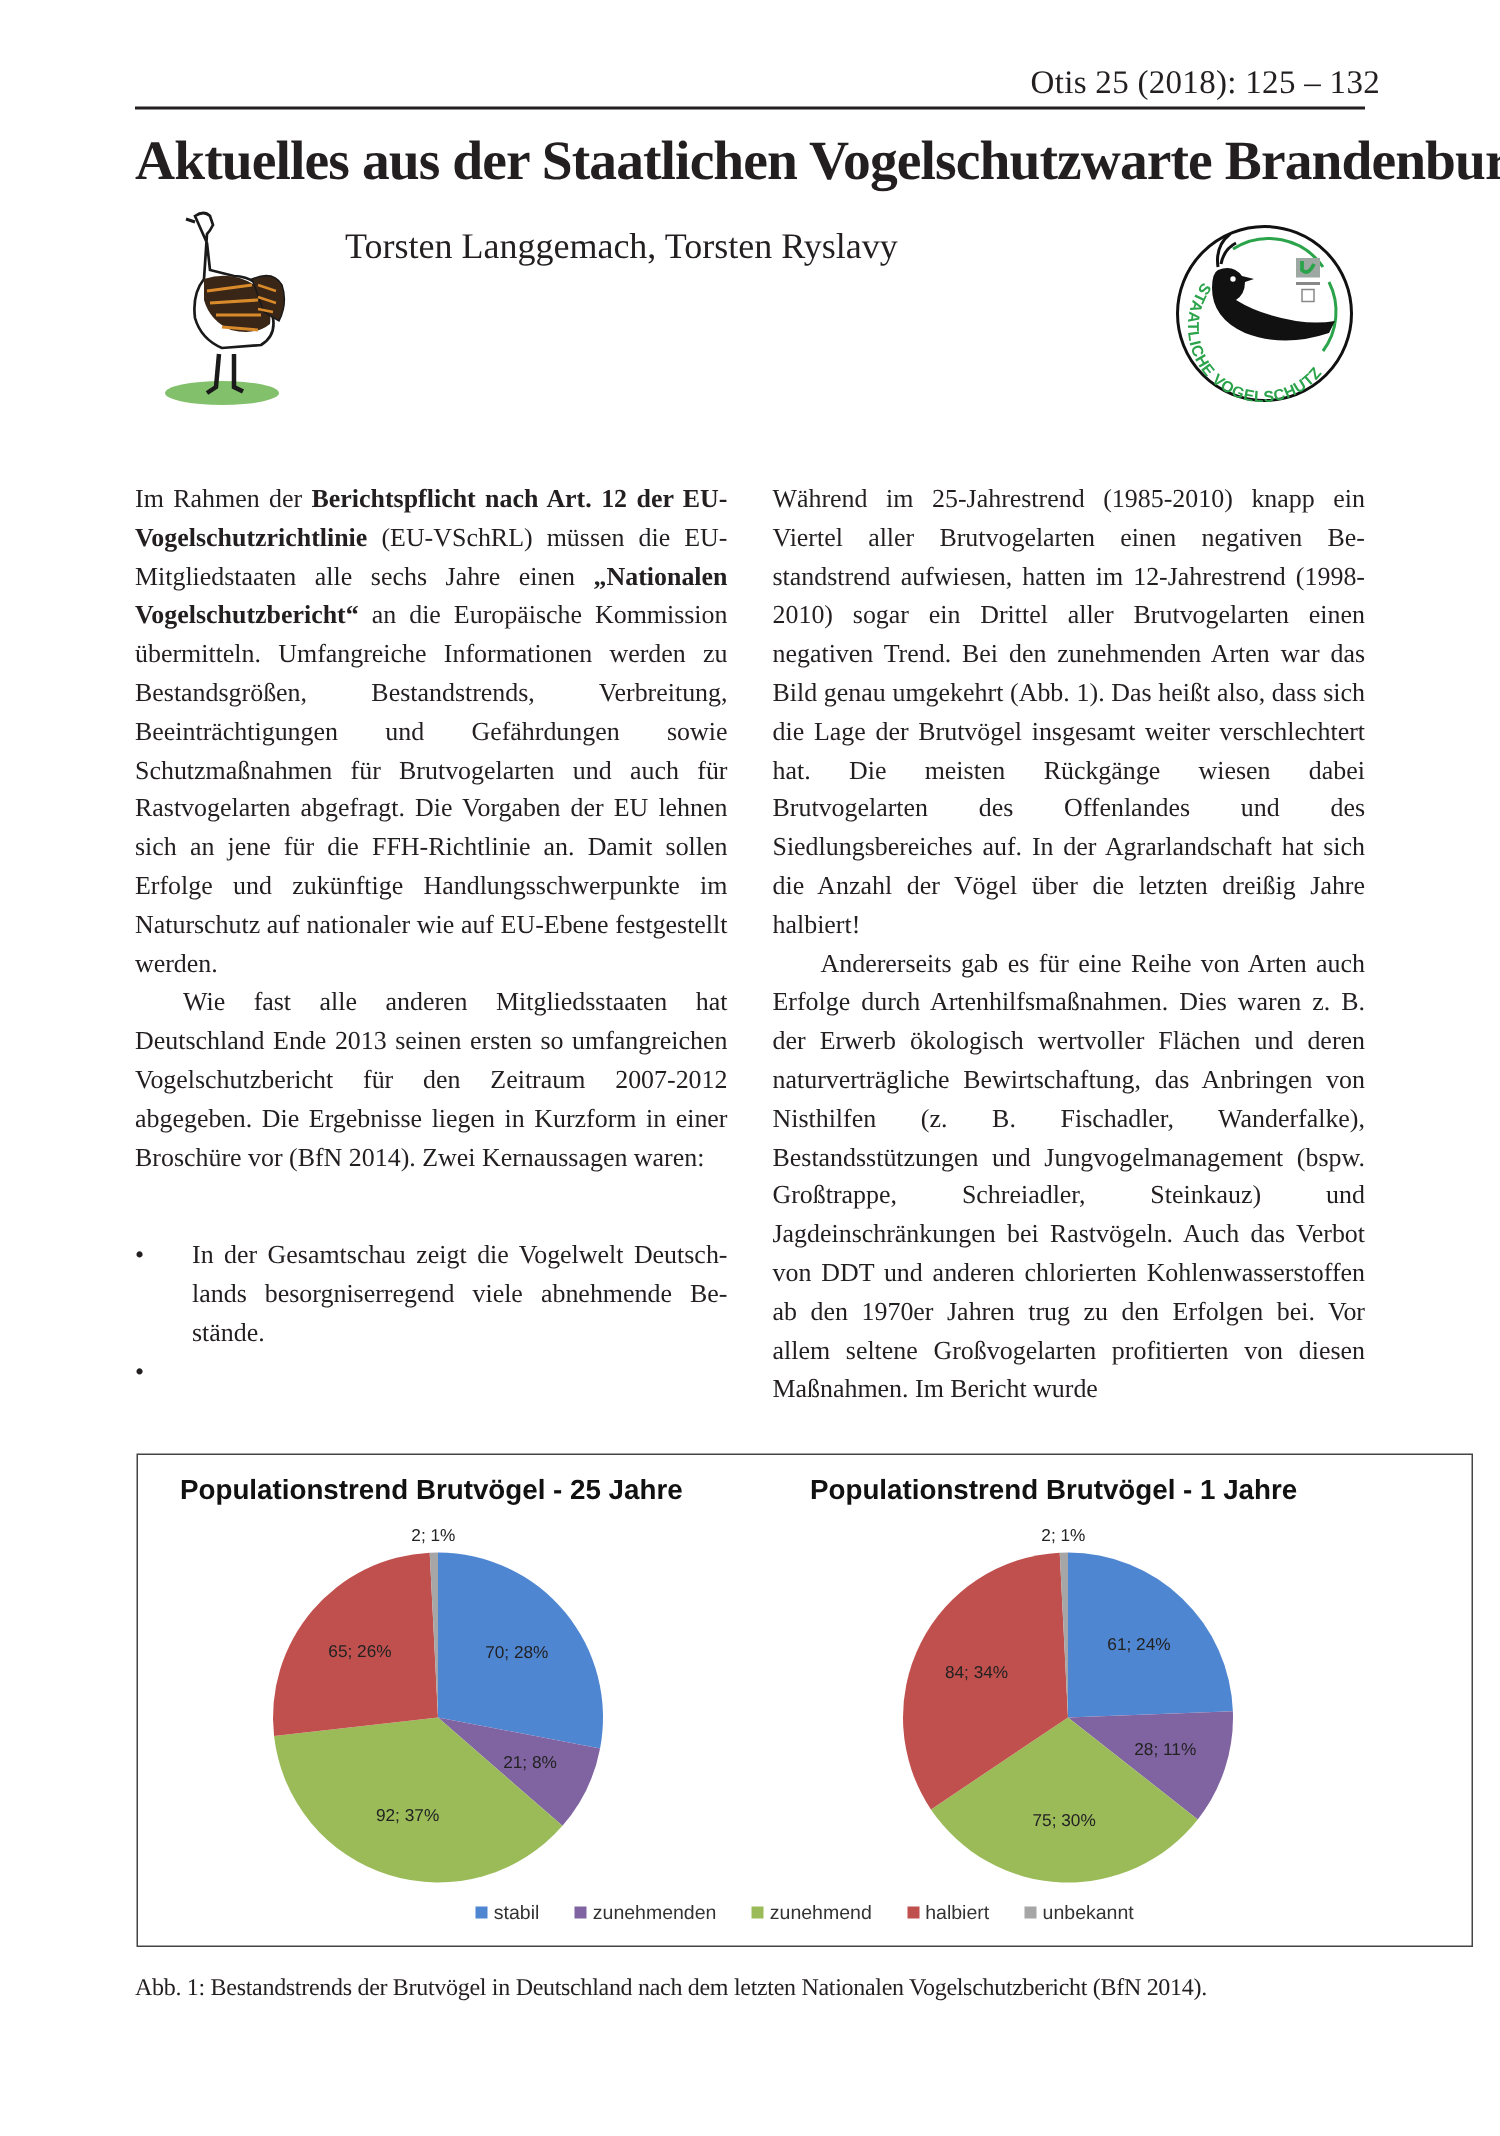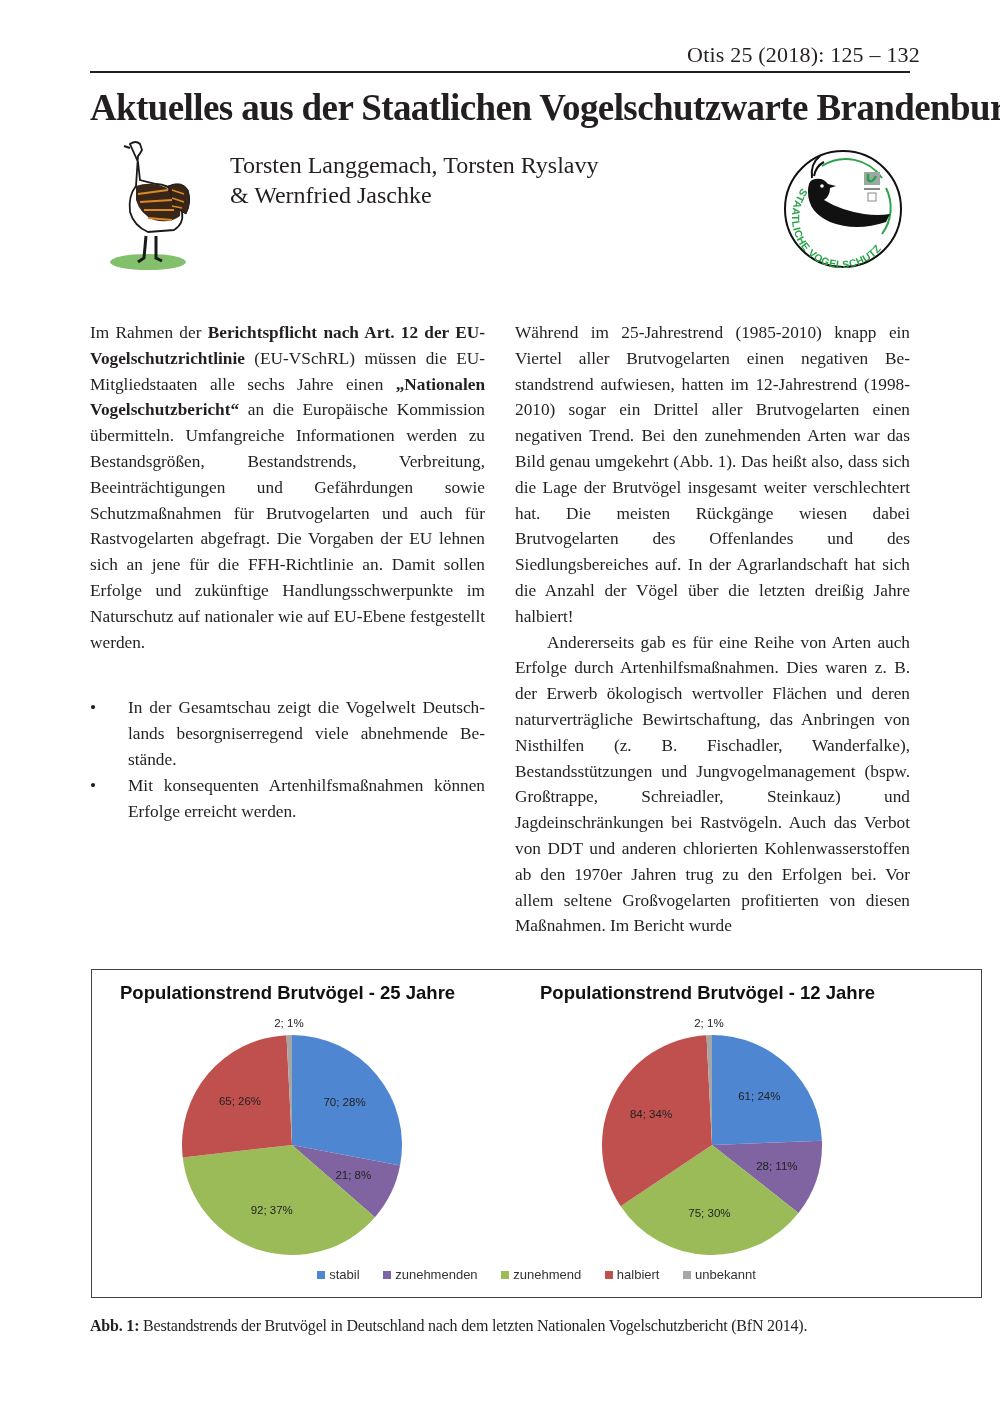--- a/index.html
+++ b/index.html
@@ -32,21 +32,21 @@
   .chart-title.c2 { left: 448px; }
   .pie-svg { position: absolute; top: 40px; width: 260px; height: 250px; }
   .pie-svg.p1 { left: 70px; }
   .pie-svg.p2 { left: 490px; }
   .pie-label { font-family: "Liberation Sans", "DejaVu Sans", sans-serif; font-size: 11.5px; fill: #222; }
   .legend { position: absolute; top: 297px; left: 0; width: 100%; text-align: center; font-size: 13px; color: #333; }
   .legend-item { display: inline-block; margin: 0 10px; }
   .legend-swatch { display: inline-block; width: 8px; height: 8px; margin-right: 4px; vertical-align: 0px; }
 
   .caption { position: absolute; top: 1317px; left: 90px; width: 820px; font-size: 16px; letter-spacing: -0.2px; white-space: nowrap; }
-  .caption b { font-weight: bold; }
+  .caption b { font-weight: normal; }
 </style>
 </head>
 <body>
 
 <div class="journal-ref serif">Otis 25 (2018): 125 – 132</div>
 <div class="header-rule"></div>
 <h1 class="article-title serif" style="margin:0">Aktuelles aus der Staatlichen Vogelschutzwarte Brandenburg</h1>
 
 <svg class="bird-logo" viewBox="0 0 90 135">
   <ellipse cx="40" cy="124" rx="38" ry="8" fill="#6cb552" opacity="0.85"></ellipse>
@@ -54,21 +54,20 @@
   <path d="M28 48 q18 -6 34 4 q12 10 10 26 q-10 8 -26 4 q-14 -6 -18 -20 z" fill="#3a2616"></path>
   <path d="M30 56 l30 -4 M32 64 l32 -2 M36 72 l30 0 M40 80 l24 2" stroke="#d98a2b" stroke-width="2"></path>
   <path d="M60 48 q14 -6 20 4 q4 12 -2 24 l-10 -6 z" fill="#3a2616" stroke="#1a1a1a" stroke-width="1"></path>
   <path d="M64 52 l12 4 M64 60 l12 4 M64 68 l10 2" stroke="#d98a2b" stroke-width="1.6"></path>
   <path d="M16 8 l6 2" stroke="#1a1a1a" stroke-width="2"></path>
   <path d="M38 98 l-2 22 l-6 4 M48 98 l0 22 l6 3" stroke="#1a1a1a" stroke-width="3" fill="none"></path>
 </svg>
 
 <div class="authors serif">
   <div>Torsten Langgemach, Torsten Ryslavy</div>
-  <div>&amp; Wernfried Jaschke</div>
 </div>
 
 <svg class="vsw-logo" viewBox="0 0 122 122">
   <defs>
     <path id="ringArc" d="M 20 40 A 48 48 0 0 0 100 100"></path>
   </defs>
   <circle cx="61" cy="61" r="58" fill="#fff" stroke="#111" stroke-width="2"></circle>
   <path d="M 40 18 A 44 44 0 0 1 100 30" stroke="#2aa34a" stroke-width="2" fill="none"></path>
   <path d="M 104 40 A 44 44 0 0 1 100 86" stroke="#2aa34a" stroke-width="2" fill="none"></path>
   <text font-family="Liberation Sans, sans-serif" font-size="10.5" font-weight="bold" fill="#2aa34a" letter-spacing="0.4">
@@ -78,34 +77,35 @@
   <path d="M30 32 q10 -4 16 4 l8 2 l-6 2 q0 8 -6 12 q16 10 40 14 q14 2 26 0 l-4 8 q-30 10 -56 0 q-22 -10 -22 -30 q0 -10 4 -12 z" fill="#111"></path>
   <circle cx="40" cy="38" r="1.8" fill="#fff"></circle>
   <rect x="82" y="24" width="16" height="13" fill="#9ea8a2"></rect>
   <path d="M86 26 l0 6 q4 4 8 -4" stroke="#2aa34a" stroke-width="2.5" fill="none"></path>
   <rect x="82" y="40" width="16" height="2" fill="#888"></rect>
   <rect x="86" y="45" width="8" height="8" fill="none" stroke="#888" stroke-width="1"></rect>
 </svg>
 
 <div class="col col-left serif">
   <p><span>Im Rahmen der </span><b>Berichtspflicht nach Art. 12 der EU-Vogelschutzrichtlinie</b><span> (EU-VSchRL) müssen die EU-Mitgliedstaaten alle sechs Jahre einen </span><b>„Na­tionalen Vogelschutzbericht“</b><span> an die Europäische Kommission übermitteln. Umfangreiche Informa­tionen werden zu Bestandsgrößen, Bestandstrends, Verbreitung, Beeinträchtigungen und Gefährdungen sowie Schutzmaßnahmen für Brutvogelarten und auch für Rastvogelarten abgefragt. Die Vorgaben der EU lehnen sich an jene für die FFH-Richtlinie an. Damit sollen Erfolge und zukünftige Handlungs­schwerpunkte im Naturschutz auf nationaler wie auf EU-Ebene festgestellt werden.</span></p>
+  <p class="indent">Wie fast alle anderen Mitgliedsstaaten hat Deutschland Ende 2013 seinen ersten so umfangrei­chen Vogelschutzbericht für den Zeitraum 2007-2012 abgegeben. Die Ergebnisse liegen in Kurzform in einer Broschüre vor (BfN 2014). Zwei Kernaussagen waren:</p>
   <ul class="bullets">
     <li><span class="dot">•</span><span>In der Gesamtschau zeigt die Vogelwelt Deutsch­lands besorgniserregend viele abnehmende Be­stände.</span></li>
-    <li><span class="dot">•</span><span>Mit konsequenten Artenhilfsmaßnahmen kön­nen Erfolge erreicht werden.</span></li>
+    <li><span class="dot">•</span></li>
   </ul>
 </div>
 
 <div class="col col-right serif">
   <p>Während im 25-Jahrestrend (1985-2010) knapp ein Viertel aller Brutvogelarten einen negativen Be­standstrend aufwiesen, hatten im 12-Jahrestrend (1998-2010) sogar ein Drittel aller Brutvogelarten einen negativen Trend. Bei den zunehmenden Arten war das Bild genau umgekehrt (Abb. 1). Das heißt also, dass sich die Lage der Brutvögel insgesamt weiter verschlechtert hat. Die meisten Rückgänge wiesen dabei Brutvogelarten des Offenlandes und des Siedlungsbereiches auf. In der Agrarlandschaft hat sich die Anzahl der Vögel über die letzten dreißig Jahre halbiert!</p>
   <p class="indent">Andererseits gab es für eine Reihe von Arten auch Erfolge durch Artenhilfsmaßnahmen. Dies wa­ren z. B. der Erwerb ökologisch wertvoller Flächen und deren naturverträgliche Bewirtschaftung, das Anbringen von Nisthilfen (z. B. Fischadler, Wander­falke), Bestandsstützungen und Jungvogelmanage­ment (bspw. Großtrappe, Schreiadler, Steinkauz) und Jagdeinschränkungen bei Rastvögeln. Auch das Verbot von DDT und anderen chlorierten Koh­lenwasserstoffen ab den 1970er Jahren trug zu den Erfolgen bei. Vor allem seltene Großvogelarten pro­fitierten von diesen Maßnahmen. Im Bericht wurde</p>
 </div>
 
 <div class="figure-box">
   <div class="chart-title c1 sans">Populationstrend Brutvögel - 25 Jahre</div>
-  <div class="chart-title c2 sans">Populationstrend Brutvögel - 12 Jahre</div>
+  <div class="chart-title c2 sans">Populationstrend Brutvögel - 1 Jahre</div>
   <svg class="pie-svg p1" id="pie0" viewBox="0 0 260 250">
       <path d="M130,135 L130,25 A110,110 0 0 1 238.05159758015574,155.61194460442974 Z" fill="#4f86d2"></path>
       <text x="182.54900315730885" y="95.52768389913936" text-anchor="middle" class="pie-label">70; 28%</text>
       <path d="M130,135 L238.05159758015574,155.61194460442974 A110,110 0 0 1 212.9676518809714,207.22443313282523 Z" fill="#8064a2"></path>
       <text x="191.3394381568265" y="168.81129528559364" text-anchor="middle" class="pie-label">21; 8%</text>
       <path d="M130,135 L212.9676518809714,207.22443313282523 A110,110 0 0 1 20.70275584279908,147.41420233608295 Z" fill="#9bbb59"></path>
       <text x="109.7417641364462" y="204.12176195172106" text-anchor="middle" class="pie-label">92; 37%</text>
       <path d="M130,135 L20.70275584279908,147.41420233608295 A110,110 0 0 1 124.47312500022538,25.13893477333808 Z" fill="#c0504d"></path>
       <text x="78.00142074901927" y="94.87078342096387" text-anchor="middle" class="pie-label">65; 26%</text>
       <path d="M130,135 L124.47312500022538,25.13893477333808 A110,110 0 0 1 130.00000000000009,25 Z" fill="#a6a6a6"></path>

